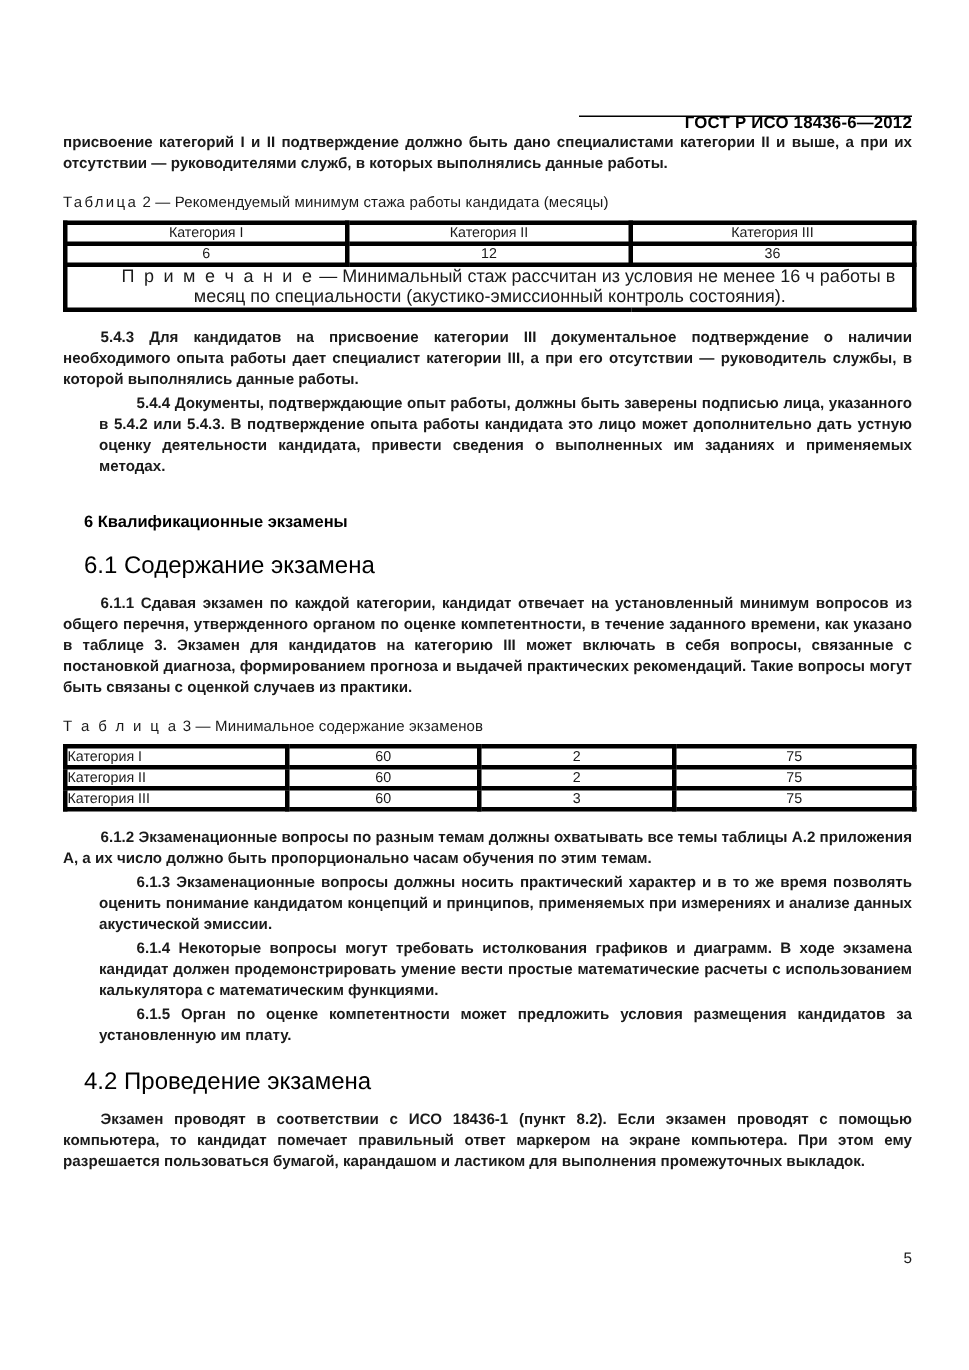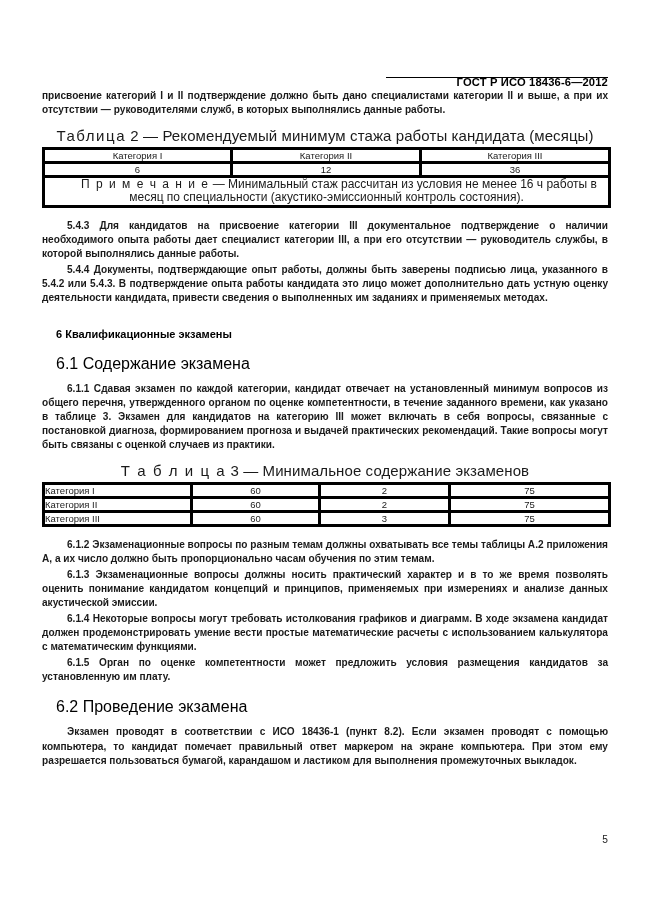--- a/index.html
+++ b/index.html
@@ -62,21 +62,21 @@
     text-align: justify;
     text-justify: inter-word;
     hyphens: none;
     color: #1a1a1a;
     font-weight: bold;
   }
   p.indent {
     text-indent: 25px;
   }
   p.gap-top-a { margin-top: 11px; }
-  p.gap-top-b { margin-top: 2px; }
+  p.gap-top-b { margin-top: 2px; margin-left: 24px; }
 
   
   h2.sec {
     margin: 22px 0 0 14px;
     font-size: 11px;
     font-weight: bold;
     line-height: 15px;
     color: #000;
   }
   h3.subsec {
@@ -85,26 +85,25 @@
     font-weight: normal;
     line-height: 14px;
     color: #000;
   }
   h3.subsec-tight {
     margin: 16px 0 0 14px;
   }
 
   
   .tbl-caption {
-    font-size: 15px;
+    font-size: 10px;
     line-height: 13px;
     color: #1a1a1a;
     margin: 12px 0 5px 0;
     letter-spacing: 0.1px;
-    text-align: center;
   }
   .tbl-caption .tw { letter-spacing: 1.55px; }
 
   
   table.doc-table {
     width: 566px;
     border-collapse: collapse;
     table-layout: fixed;
     font-size: 9.5px;
     color: #1a1a1a;
@@ -231,21 +230,21 @@
             <td class="ctr cellpad-data">75</td>
           </tr>
         </tbody>
       </table>
 
       <p class="para indent gap-top-a">6.1.2  Экзаменационные вопросы по разным темам должны охватывать все темы таблицы А.2 приложения А, а их число должно быть пропорционально часам обучения по этим темам.</p>
       <p class="para indent gap-top-b">6.1.3  Экзаменационные вопросы должны носить практический характер и в то же время позволять оценить понимание кандидатом концепций и принципов, применяемых при измерениях и анализе данных акустической эмиссии.</p>
       <p class="para indent gap-top-b">6.1.4  Некоторые вопросы могут требовать истолкования графиков и диаграмм. В ходе экзамена кандидат должен продемонстрировать умение вести простые математические расчеты с использованием калькулятора с математическим функциями.</p>
       <p class="para indent gap-top-b">6.1.5  Орган по оценке компетентности может предложить условия размещения кандидатов за установленную им плату.</p>
 
-      <h3 class="subsec subsec-tight">6.2  Проведение экзамена</h3>
+      <h3 class="subsec subsec-tight">4.2  Проведение экзамена</h3>
 
       <p class="para indent gap-top-a">Экзамен проводят в соответствии с ИСО 18436-1 (пункт 8.2). Если экзамен проводят с помощью компьютера, то кандидат помечает правильный ответ маркером на экране компьютера. При этом ему разрешается пользоваться бумагой, карандашом и ластиком для выполнения промежуточных выкладок.</p>
 
     </div>
 
     <div class="page-no">5</div>
   </div>
 </div>
 
 </body></html>

